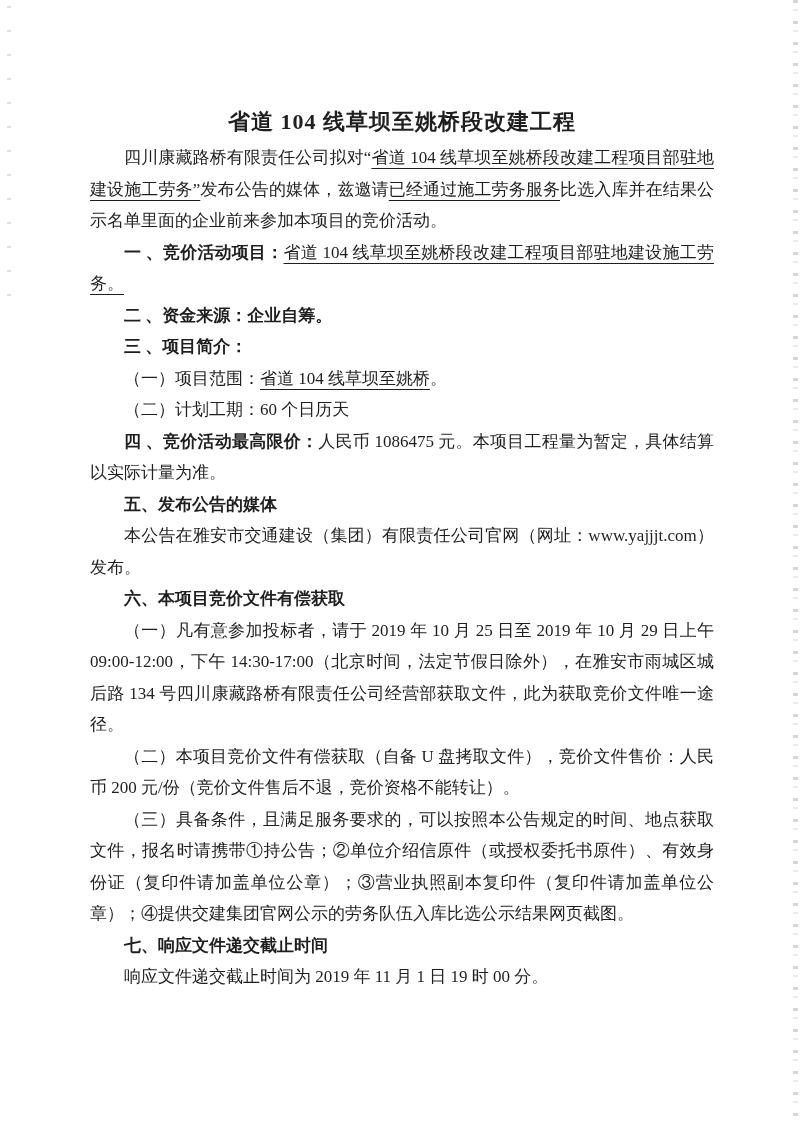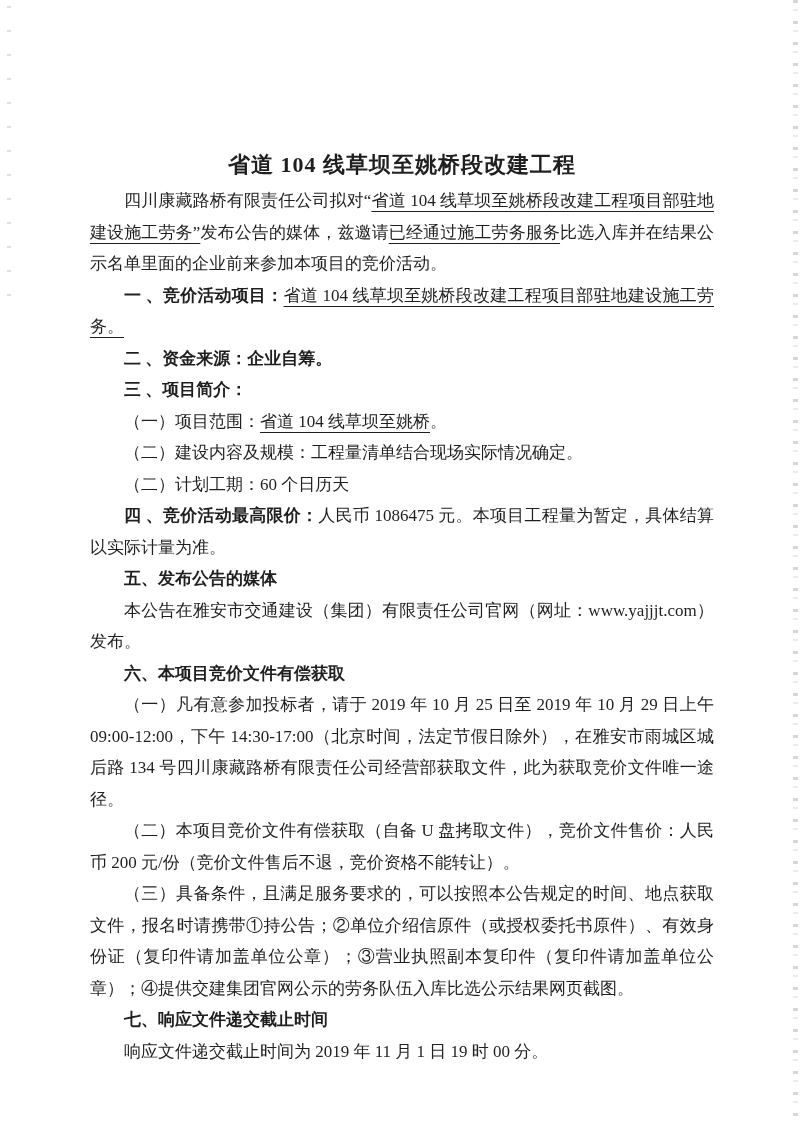--- a/index.html
+++ b/index.html
@@ -50,28 +50,27 @@
     background: repeating-linear-gradient(180deg,
       rgba(130,130,130,.25) 0 2px, transparent 2px 24px);
   }
 </style>
 </head>
 <body>
 
 <div class="page" style="background: rgb(255, 255, 255);">
   <div class="artifact-left"></div>
   <div class="artifact-right"></div>
-  <div class="doc" id="doc-body" style="color: rgb(31, 31, 31); margin-top: 43px;">
+  <div class="doc" id="doc-body" style="color: rgb(31, 31, 31);">
       <p class="para title"><span class="seg b">省道 104 线草坝至姚桥段改建工程</span></p>
       <p class="para "><span class="seg">四川康藏路桥有限责任公司拟对“</span><span class="seg u">省道 104 线草坝至姚桥段改建工程项目部驻地建设施工劳务”</span><span class="seg">发布公告的媒体，兹邀请</span><span class="seg u">已经通过施工劳务服务</span><span class="seg">比选入库并在结果公示名单里面的企业前来参加本项目的竞价活动。</span></p>
       <p class="para "><span class="seg b">一 、竞价活动项目：</span><span class="seg u">省道 104 线草坝至姚桥段改建工程项目部驻地建设施工劳务。</span></p>
       <p class="para "><span class="seg b">二 、资金来源：企业自筹。</span></p>
       <p class="para "><span class="seg b">三 、项目简介：</span></p>
       <p class="para "><span class="seg">（一）项目范围：</span><span class="seg u">省道 104 线草坝至姚桥</span><span class="seg">。</span></p>
-      <p class="para "><span class="seg">（二）建设内容及规模：工程量清单结合现场实际情况确定。</span></p>
       <p class="para "><span class="seg">（二）计划工期：60 个日历天</span></p>
       <p class="para "><span class="seg b">四 、竞价活动最高限价：</span><span class="seg">人民币 1086475 元。本项目工程量为暂定，具体结算以实际计量为准。</span></p>
       <p class="para "><span class="seg b">五、发布公告的媒体</span></p>
       <p class="para "><span class="seg">本公告在雅安市交通建设（集团）有限责任公司官网（网址：www.yajjjt.com）发布。</span></p>
       <p class="para "><span class="seg b">六、本项目竞价文件有偿获取</span></p>
       <p class="para "><span class="seg">（一）凡有意参加投标者，请于 2019 年 10 月 25 日至 2019 年 10 月 29 日上午 09:00-12:00，下午 14:30-17:00（北京时间，法定节假日除外），在雅安市雨城区城后路 134 号四川康藏路桥有限责任公司经营部获取文件，此为获取竞价文件唯一途径。</span></p>
       <p class="para "><span class="seg">（二）本项目竞价文件有偿获取（自备 U 盘拷取文件），竞价文件售价：人民币 200 元/份（竞价文件售后不退，竞价资格不能转让）。</span></p>
       <p class="para "><span class="seg">（三）具备条件，且满足服务要求的，可以按照本公告规定的时间、地点获取文件，报名时请携带①持公告；②单位介绍信原件（或授权委托书原件）、有效身份证（复印件请加盖单位公章）；③营业执照副本复印件（复印件请加盖单位公章）；④提供交建集团官网公示的劳务队伍入库比选公示结果网页截图。</span></p>
       <p class="para "><span class="seg b">七、响应文件递交截止时间</span></p>
       <p class="para "><span class="seg">响应文件递交截止时间为 2019 年 11 月 1 日 19 时 00 分。</span></p>

